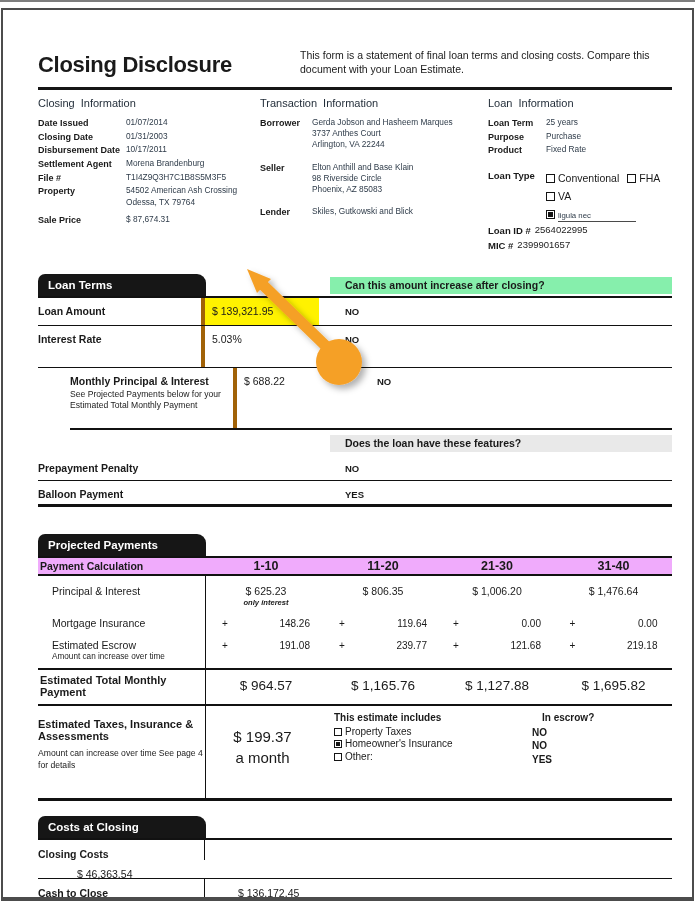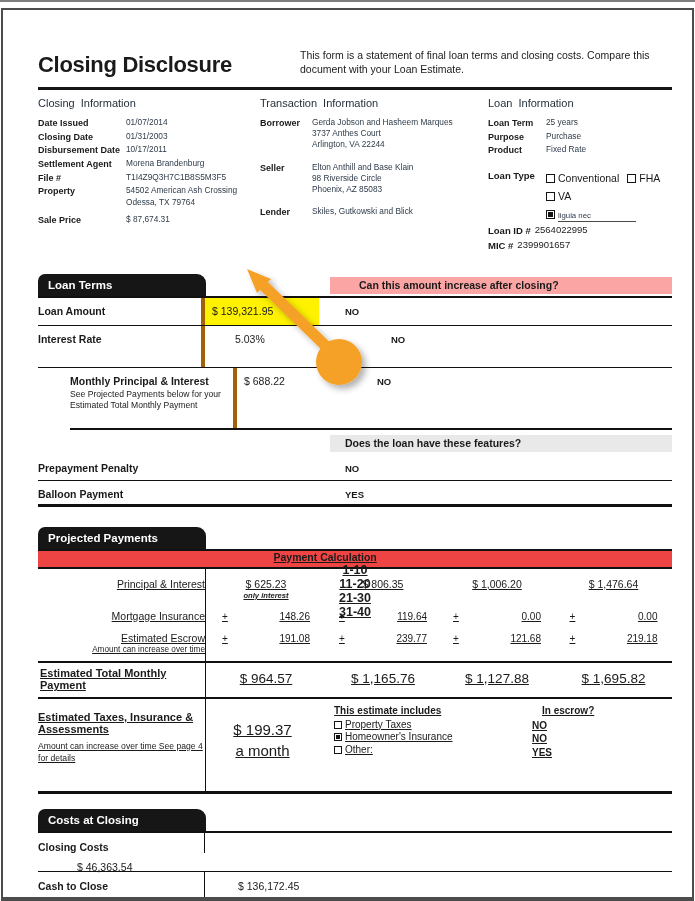--- a/index.html
+++ b/index.html
@@ -37,49 +37,49 @@
   .idline .ilab { width:auto; margin-right:4px; font-size:9.5px; }
   .idline .ival { font-size:9.5px; color:#222; }
 
   
   .sec { margin-top:19px; }
   .sec-hd { position:relative; height:22px; }
   .tab { position:absolute; left:0; top:0; width:168px; height:22px; background:#161616;
     color:#fff; font-weight:700; font-size:11.5px; line-height:22px; padding-left:10px;
     border-radius:7px 9px 0 0; }
   .band { position:absolute; left:292px; top:3px; width:342px; height:17px;
-    background:#fca5a5; font-weight:700; font-size:10.5px; line-height:17px; padding-left:29px; }
+    background:#86efac; font-weight:700; font-size:10.5px; line-height:17px; padding-left:15px; }
 
   
   .lt-table { border-top:2px solid #111; }
   .lt-row { display:flex; border-bottom:1px solid #111; }
   .lt-label { width:167px; flex:none; font-weight:700; font-size:10.5px; padding:7px 6px 0 0; }
   .lt-label.div { border-right:4px solid #a16207; }
   .lt-sub { font-weight:400; font-size:8.6px; line-height:1.3; margin-top:2px; color:#222; }
   .lt-value { width:114px; flex:none; font-size:10.5px; padding:7px 0 0 7px; }
   .lt-value.highlight { background:#FFF200; }
   .lt-answer { flex:1; font-weight:700; font-size:9.5px; padding:8px 0 0 26px; }
-  .h28 { height:28px; } .h42 { height:42px;gap:23px; } .h62 { height:62px; }
+  .h28 { height:28px; } .h42 { height:42px; } .h62 { height:62px; }
   .h25 { height:25px; } .h26 { height:26px; }
   .lt-row.nob { border-bottom:none; position:relative; }
   .lt-row.thick { border-bottom:3px solid #111; }
   .lt-row.t2 { border-bottom:2px solid #111;margin-left:32px; }
   .band-inline { position:absolute; left:292px; top:5px; width:342px; height:17px;
     background:#e9e9e9; font-weight:700; font-size:10.5px; line-height:17px; padding-left:15px; }
 
   
   .pp-head { display:flex; border-top:2px solid #111; border-bottom:2px solid #111;
-    background:#ef4444; height:20px; align-items:center;flex-direction:column; }
+    background:#f0abfc; height:20px; align-items:center; }
   .pp-head .c0 { width:167px; flex:none; font-weight:700; font-size:10.5px; padding-left:2px; }
   .pcol { flex:none; text-align:center; font-weight:700; font-size:12.5px; }
   .w1 { width:122px; } .w2 { width:112px; } .w3 { width:116px; } .w4 { width:117px; }
   .pp-body { position:relative; }
   .vline { position:absolute; left:167px; top:0; bottom:0; width:1px; background:#111; }
   .pp-row { display:flex; }
-  .pp-row .c0 { width:167px; flex:none; font-size:10.5px; padding:9px 0 0 14px;text-align:right; }
+  .pp-row .c0 { width:167px; flex:none; font-size:10.5px; padding:9px 0 0 14px; }
   .pcell { flex:none; text-align:center; font-size:10.5px; padding-top:9px; }
   .pnote { font-size:7.6px; font-weight:700; font-style:italic; margin-top:1px; }
   .plus-cell { display:flex; justify-content:center; padding-top:5px; }
   .plus-inner { display:flex; justify-content:space-between; width:88px; font-size:10px; }
   .pp-sub { font-size:8.2px; color:#222; margin-top:1px; }
   .rh38 { height:37px; } .rh22 { height:22px; } .rh32 { height:33px; }
   .pp-total { display:flex; border-top:2px solid #111; height:36px; }
   .pp-total .c0 { width:167px; flex:none; font-weight:700; font-size:11px; line-height:1.15; padding:4px 0 0 2px; }
   .tcell { flex:none; text-align:center; font-size:13.5px; padding-top:8px; }
   .pp-taxes { display:flex; border-top:2px solid #111; border-bottom:3px solid #111; height:97px; }
@@ -234,21 +234,21 @@
           <div class="lt-answer">NO</div>
         </div>
         <div class="lt-row h26 thick">
           <div class="lt-label">Balloon Payment</div>
           <div class="lt-value"></div>
           <div class="lt-answer">YES</div>
         </div>
       </div>
     </div>
 
-    <div class="sec" style="margin-top:20px;text-decoration:underline;">
+    <div class="sec" style="margin-top:27px;">
       <div class="sec-hd">
         <div class="tab">Projected Payments</div>
       </div>
       <div class="pp-head">
         <div class="c0">Payment Calculation</div>
         <div class="pcol w1">1-10</div>
         <div class="pcol w2">11-20</div>
         <div class="pcol w3">21-30</div>
         <div class="pcol w4">31-40</div>
       </div>

